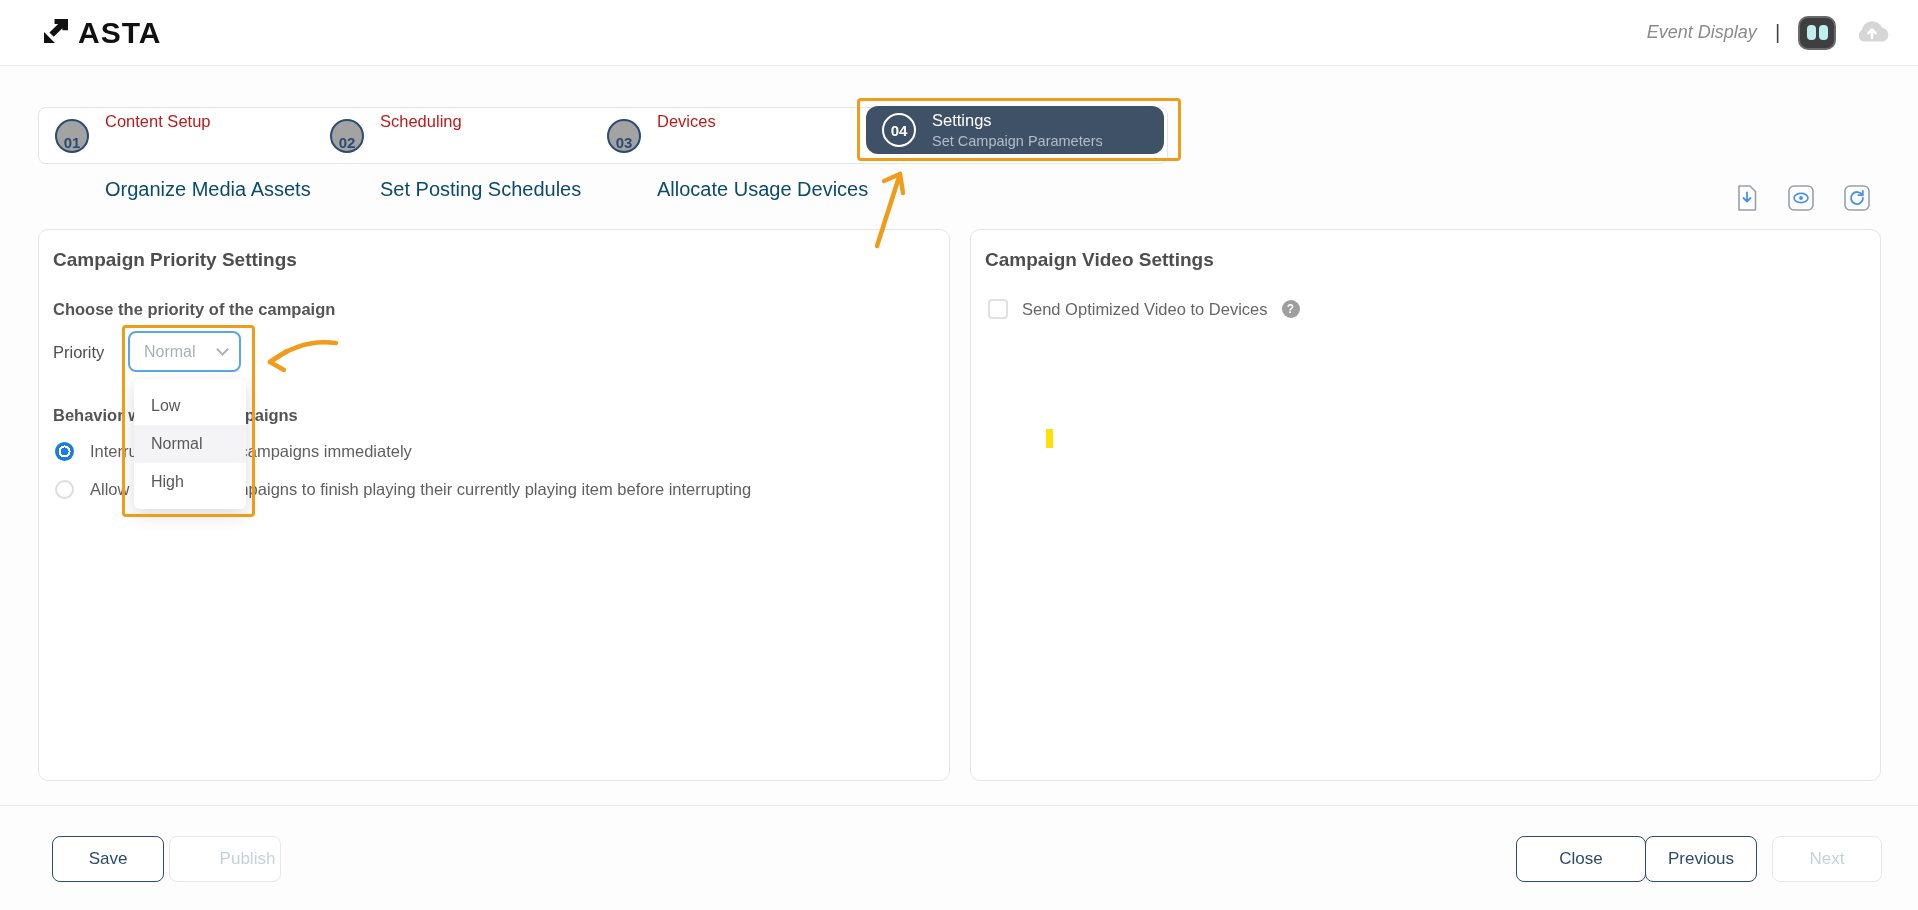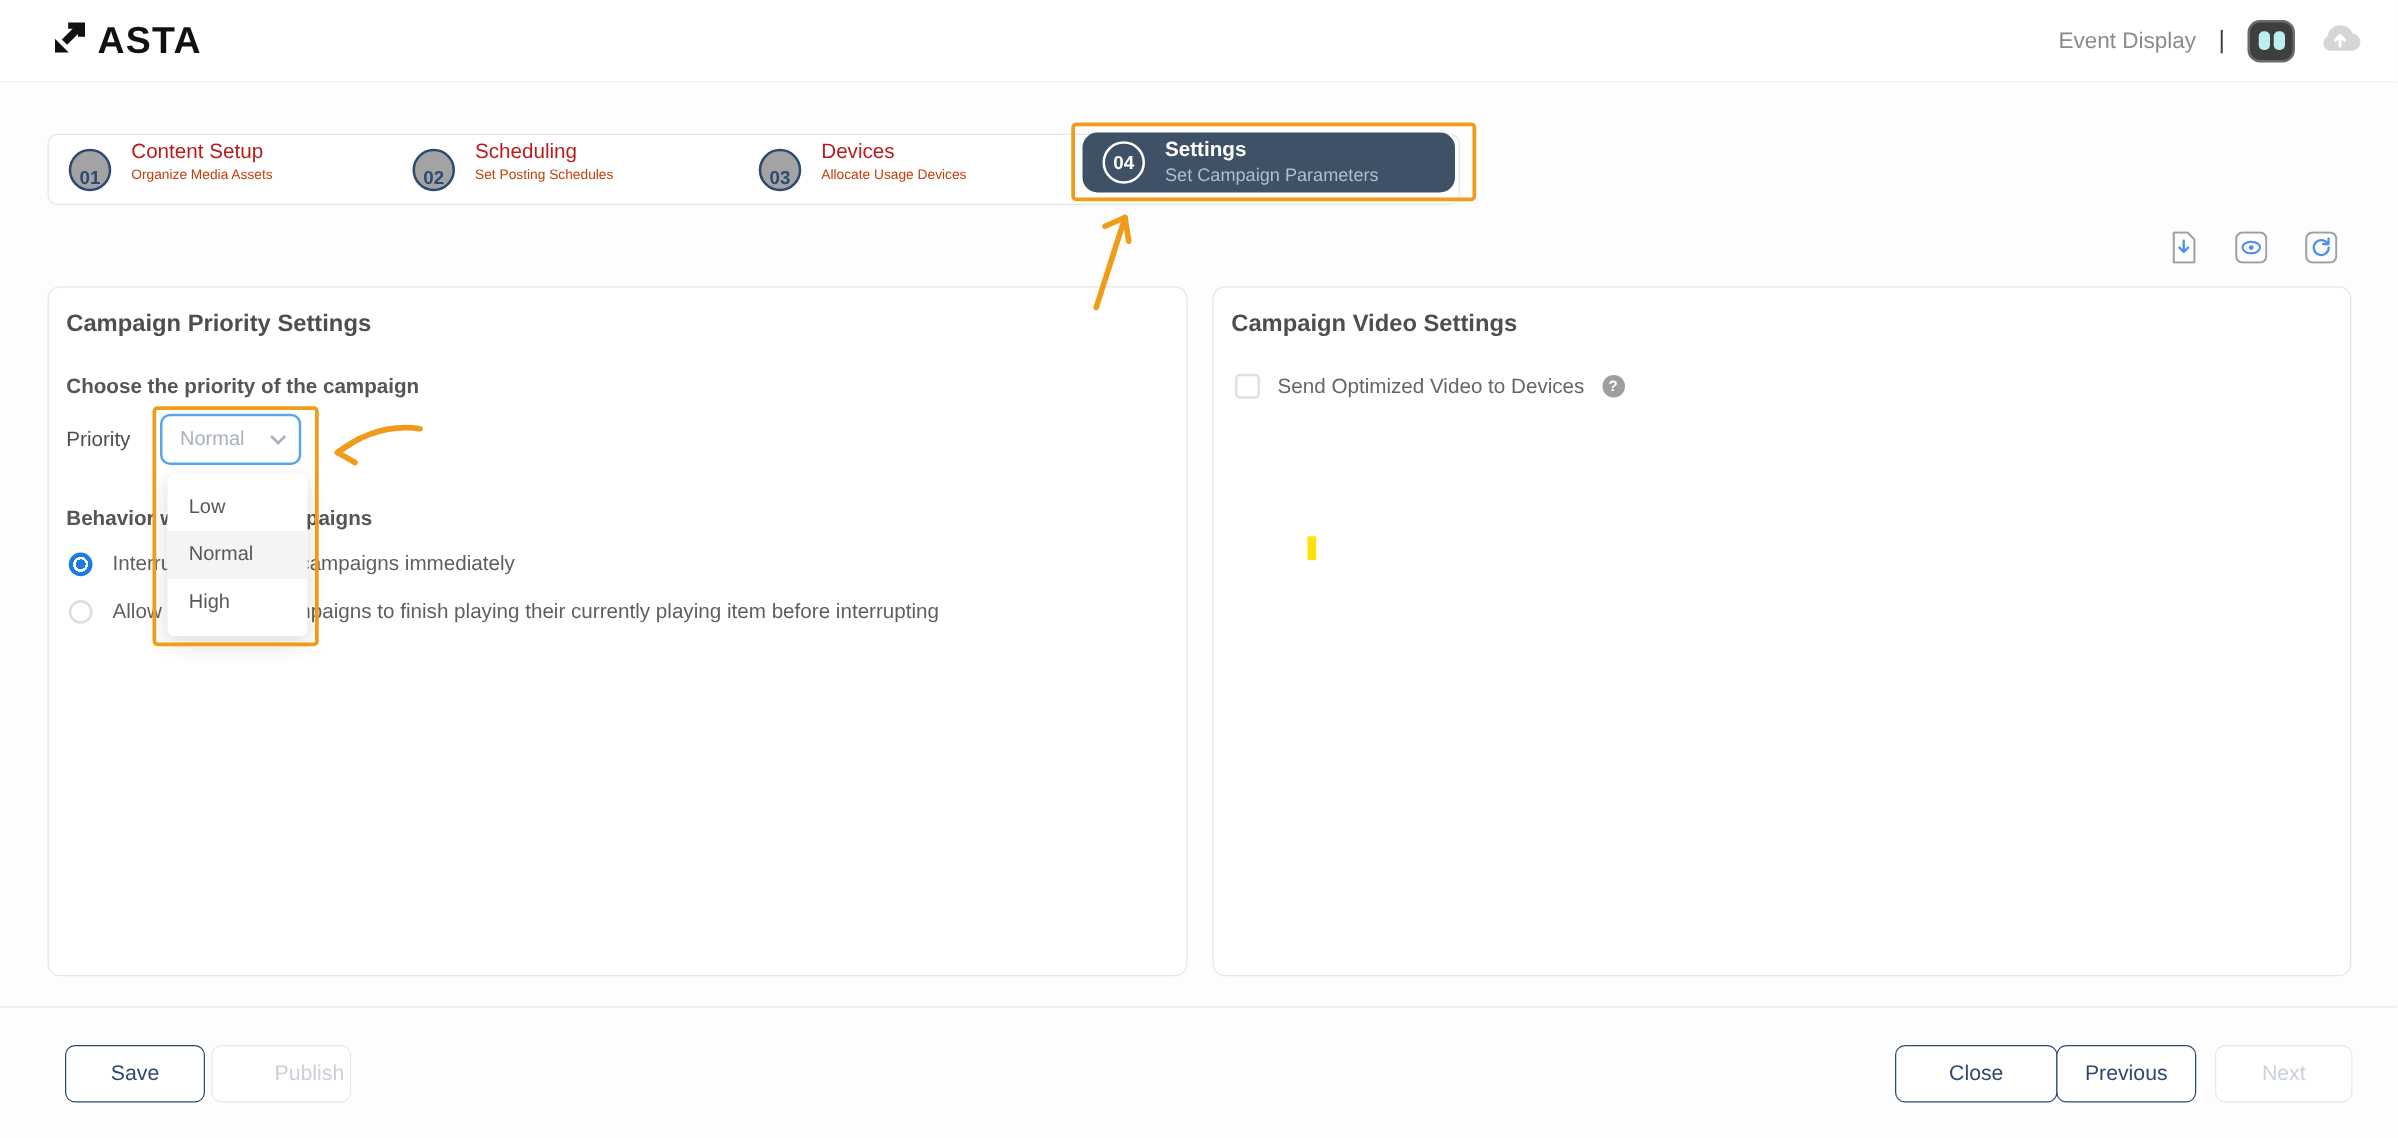--- a/index.html
+++ b/index.html
@@ -4,34 +4,34 @@
 <style>
   * { margin:0; padding:0; box-sizing:border-box; }
   html,body { width:1918px; height:910px; background:#fdfdfd; font-family:"Liberation Sans", sans-serif; overflow:hidden; }
   .abs { position:absolute; }
   .app { position:relative; width:1918px; height:910px; background:#fdfdfd; }
 
   
   .header { left:0; top:0; width:1918px; height:66px; background:#ffffff; border-bottom:1px solid #efefef; display:flex; align-items:center; padding:0 28px 0 40px;gap:35px; }
   .brand { display:flex; align-items:center; gap:6px; }
   .brand-text { font-size:30px; font-weight:bold; color:#111; letter-spacing:1px; }
-  .header-right { margin-left:auto; display:flex; align-items:center; gap:18px; }
+  .header-right { margin-left:auto; display:flex; align-items:center; gap:18px;font-style:italic; }
   .context-label { font-size:18px; color:#8b8b8b; }
   .pipe { font-size:20px; color:#444; font-weight:300; }
   .bot-icon { width:38px; height:34px; background:#3f3f3f; border-radius:10px; display:flex; align-items:center; justify-content:center; gap:3px; border:2px solid #6b6b6b; }
   .bot-eye { width:9px; height:15px; background:#bfeef0; border-radius:4px; }
 
   
   .stepper-box { left:38px; top:107px; width:1130px; height:57px; background:#ffffff; border:1px solid #e5e5e5; border-radius:8px; }
   .step-circle { width:34px; height:34px; border:2px solid #2d4a71; border-radius:50%; color:#2d4a71; font-size:15px; font-weight:600; display:flex; align-items:flex-end; justify-content:center; background:#a3a3a3; }
   .step-title { font-size:16.5px; font-weight:400; color:#b91c1c; white-space:nowrap; }
-  .step-sub { font-size:11px; color:#c2410c; white-space:nowrap; }
+  .step-sub { font-size:20px; color:#0c4a6e; white-space:nowrap;margin-top:44px; }
   .step-pill { left:866px; top:106px; width:298px; height:48px; background:#3e5166; border-radius:12px; }
   .pill-circle { left:882px; top:113px; width:34px; height:34px; border:2px solid #ffffff; border-radius:50%; color:#fff; font-size:15px; font-weight:600; display:flex; align-items:center; justify-content:center; background:transparent; }
-  .pill-title { left:932px; top:111px; font-size:16.5px; font-weight:700; color:#ffffff; white-space:nowrap; }
+  .pill-title { left:932px; top:111px; font-size:16.5px; font-weight:400; color:#ffffff; white-space:nowrap; }
   .pill-sub { left:932px; top:133px; font-size:14.5px; color:#b3bdca; white-space:nowrap; }
 
   
   .anno-rect { border:3px solid #f09c1b; border-radius:4px; pointer-events:none; z-index:6; background:transparent; }
   .anno-svg { pointer-events:none; z-index:7; }
 
   
   .tool-btn { width:28px; height:28px; display:flex; align-items:center; justify-content:center; background:transparent; border:none; cursor:pointer; }
 
   

